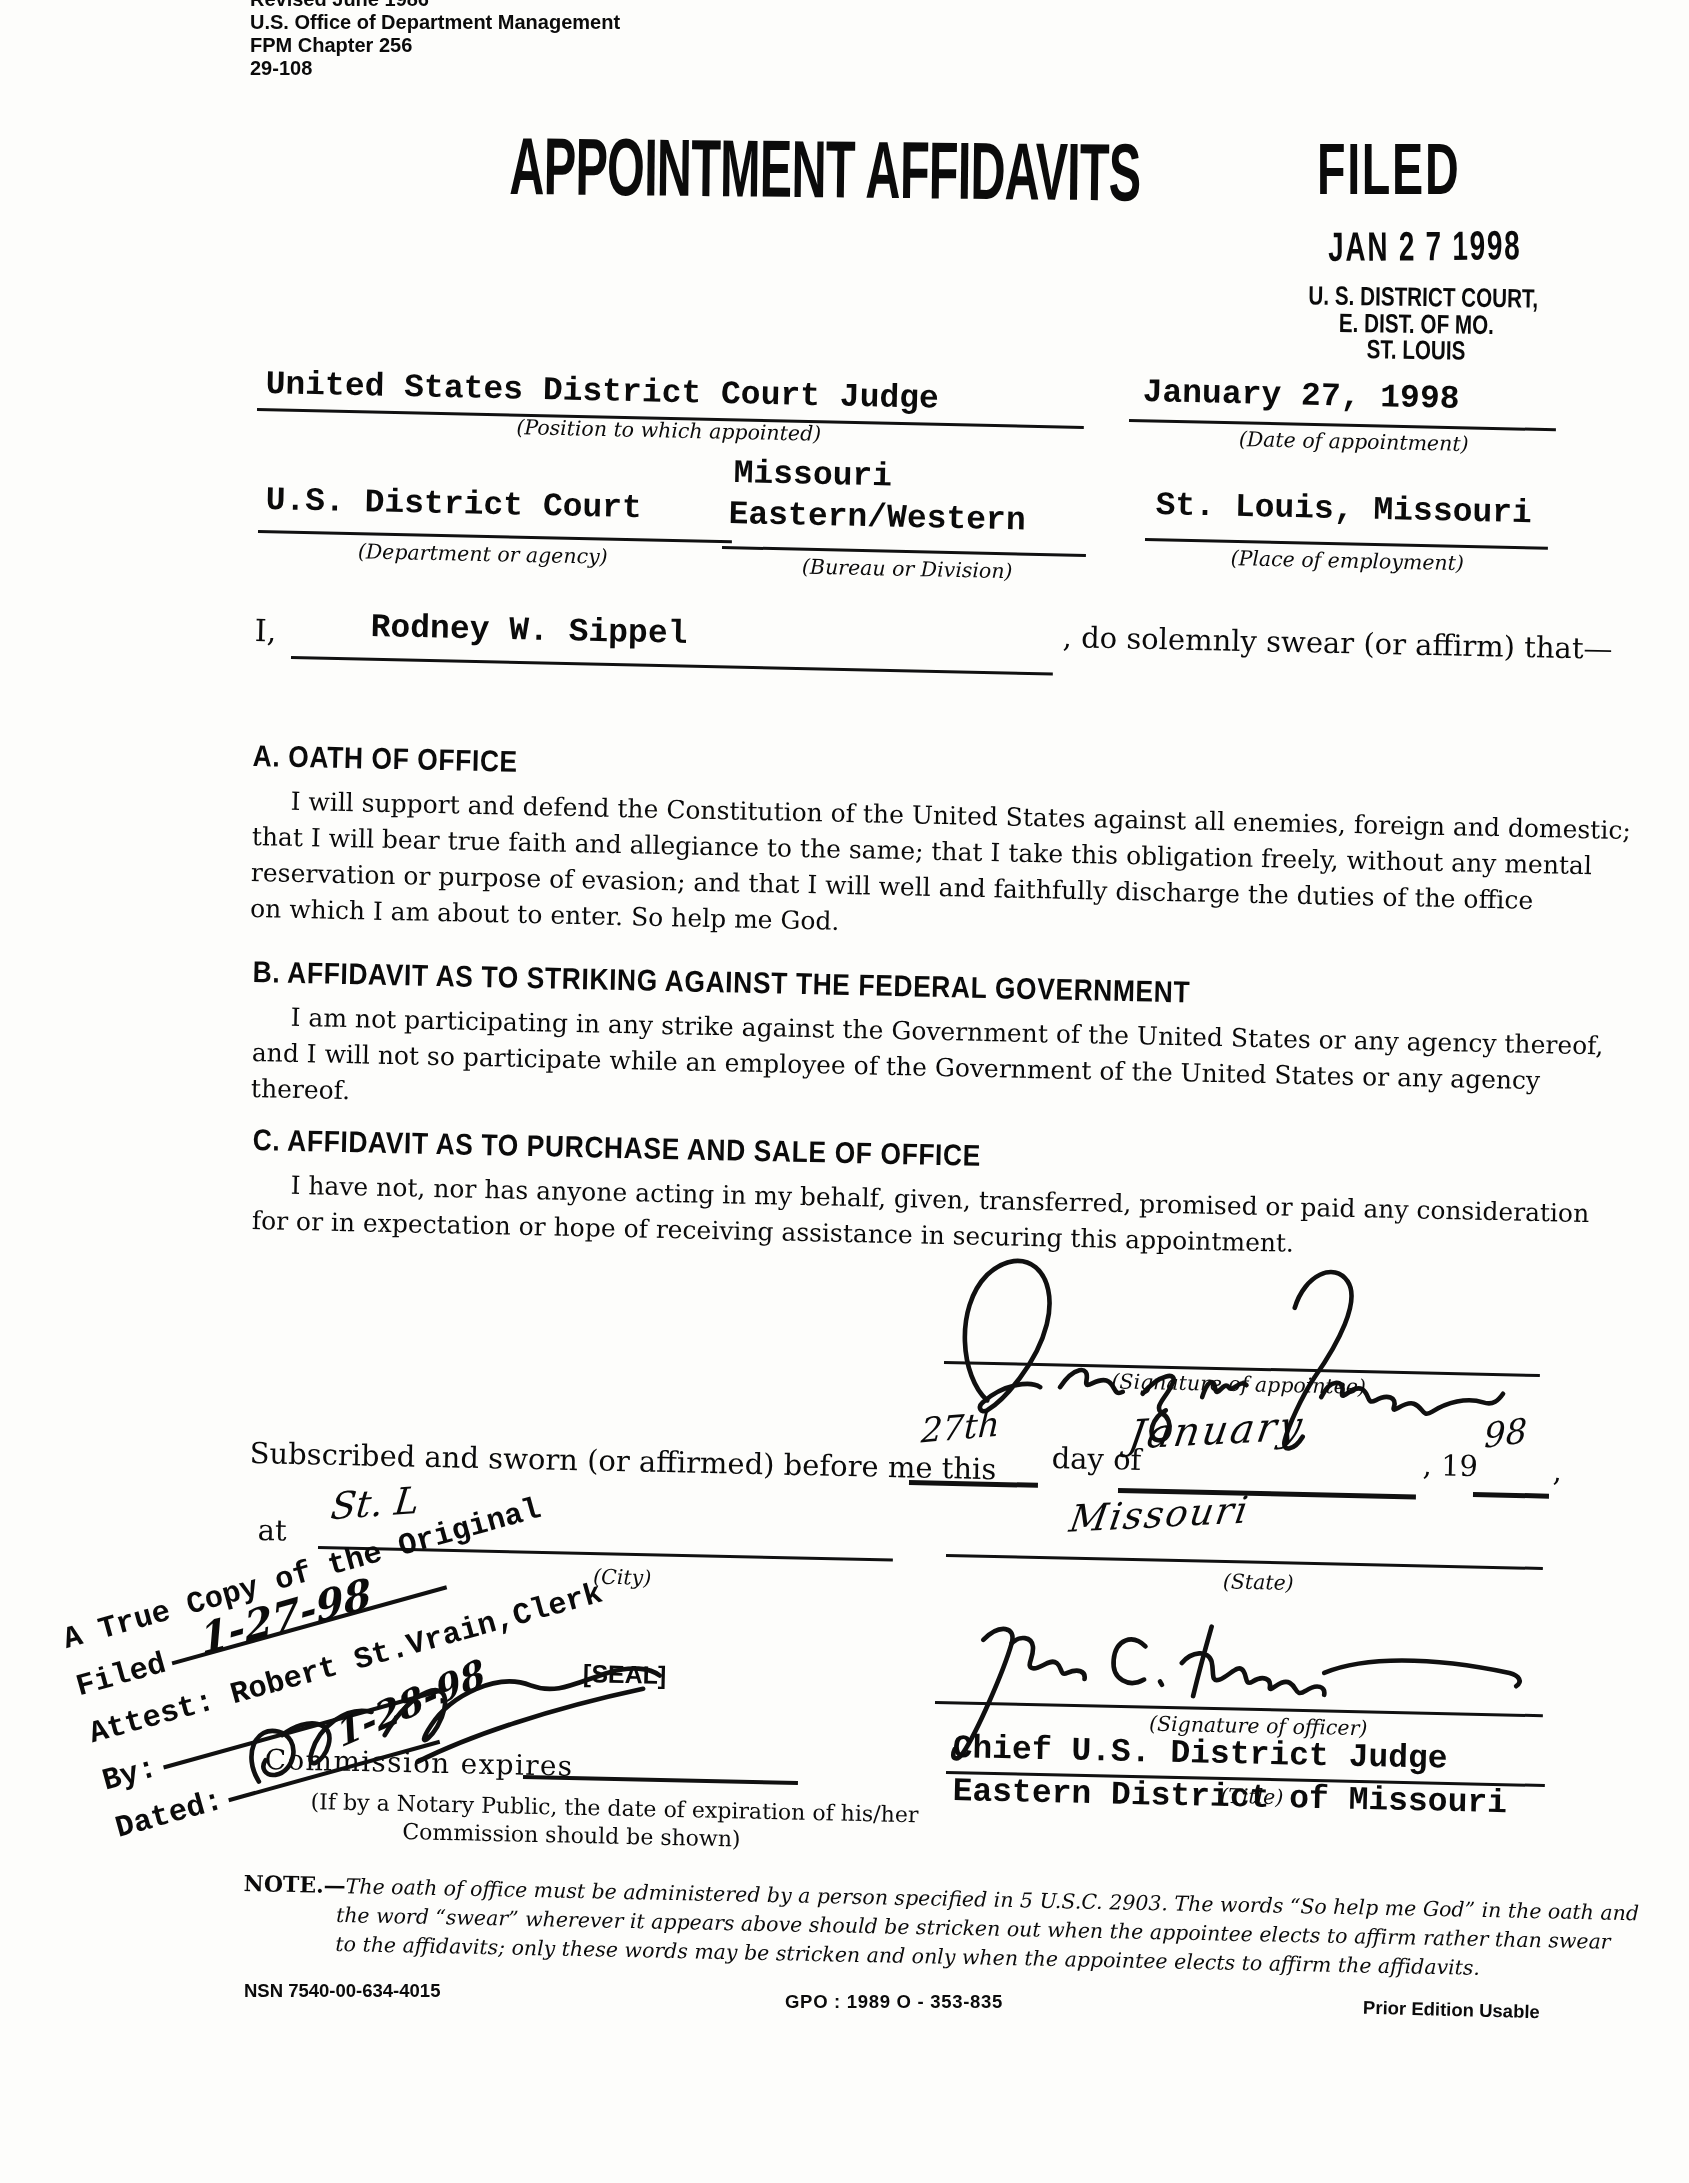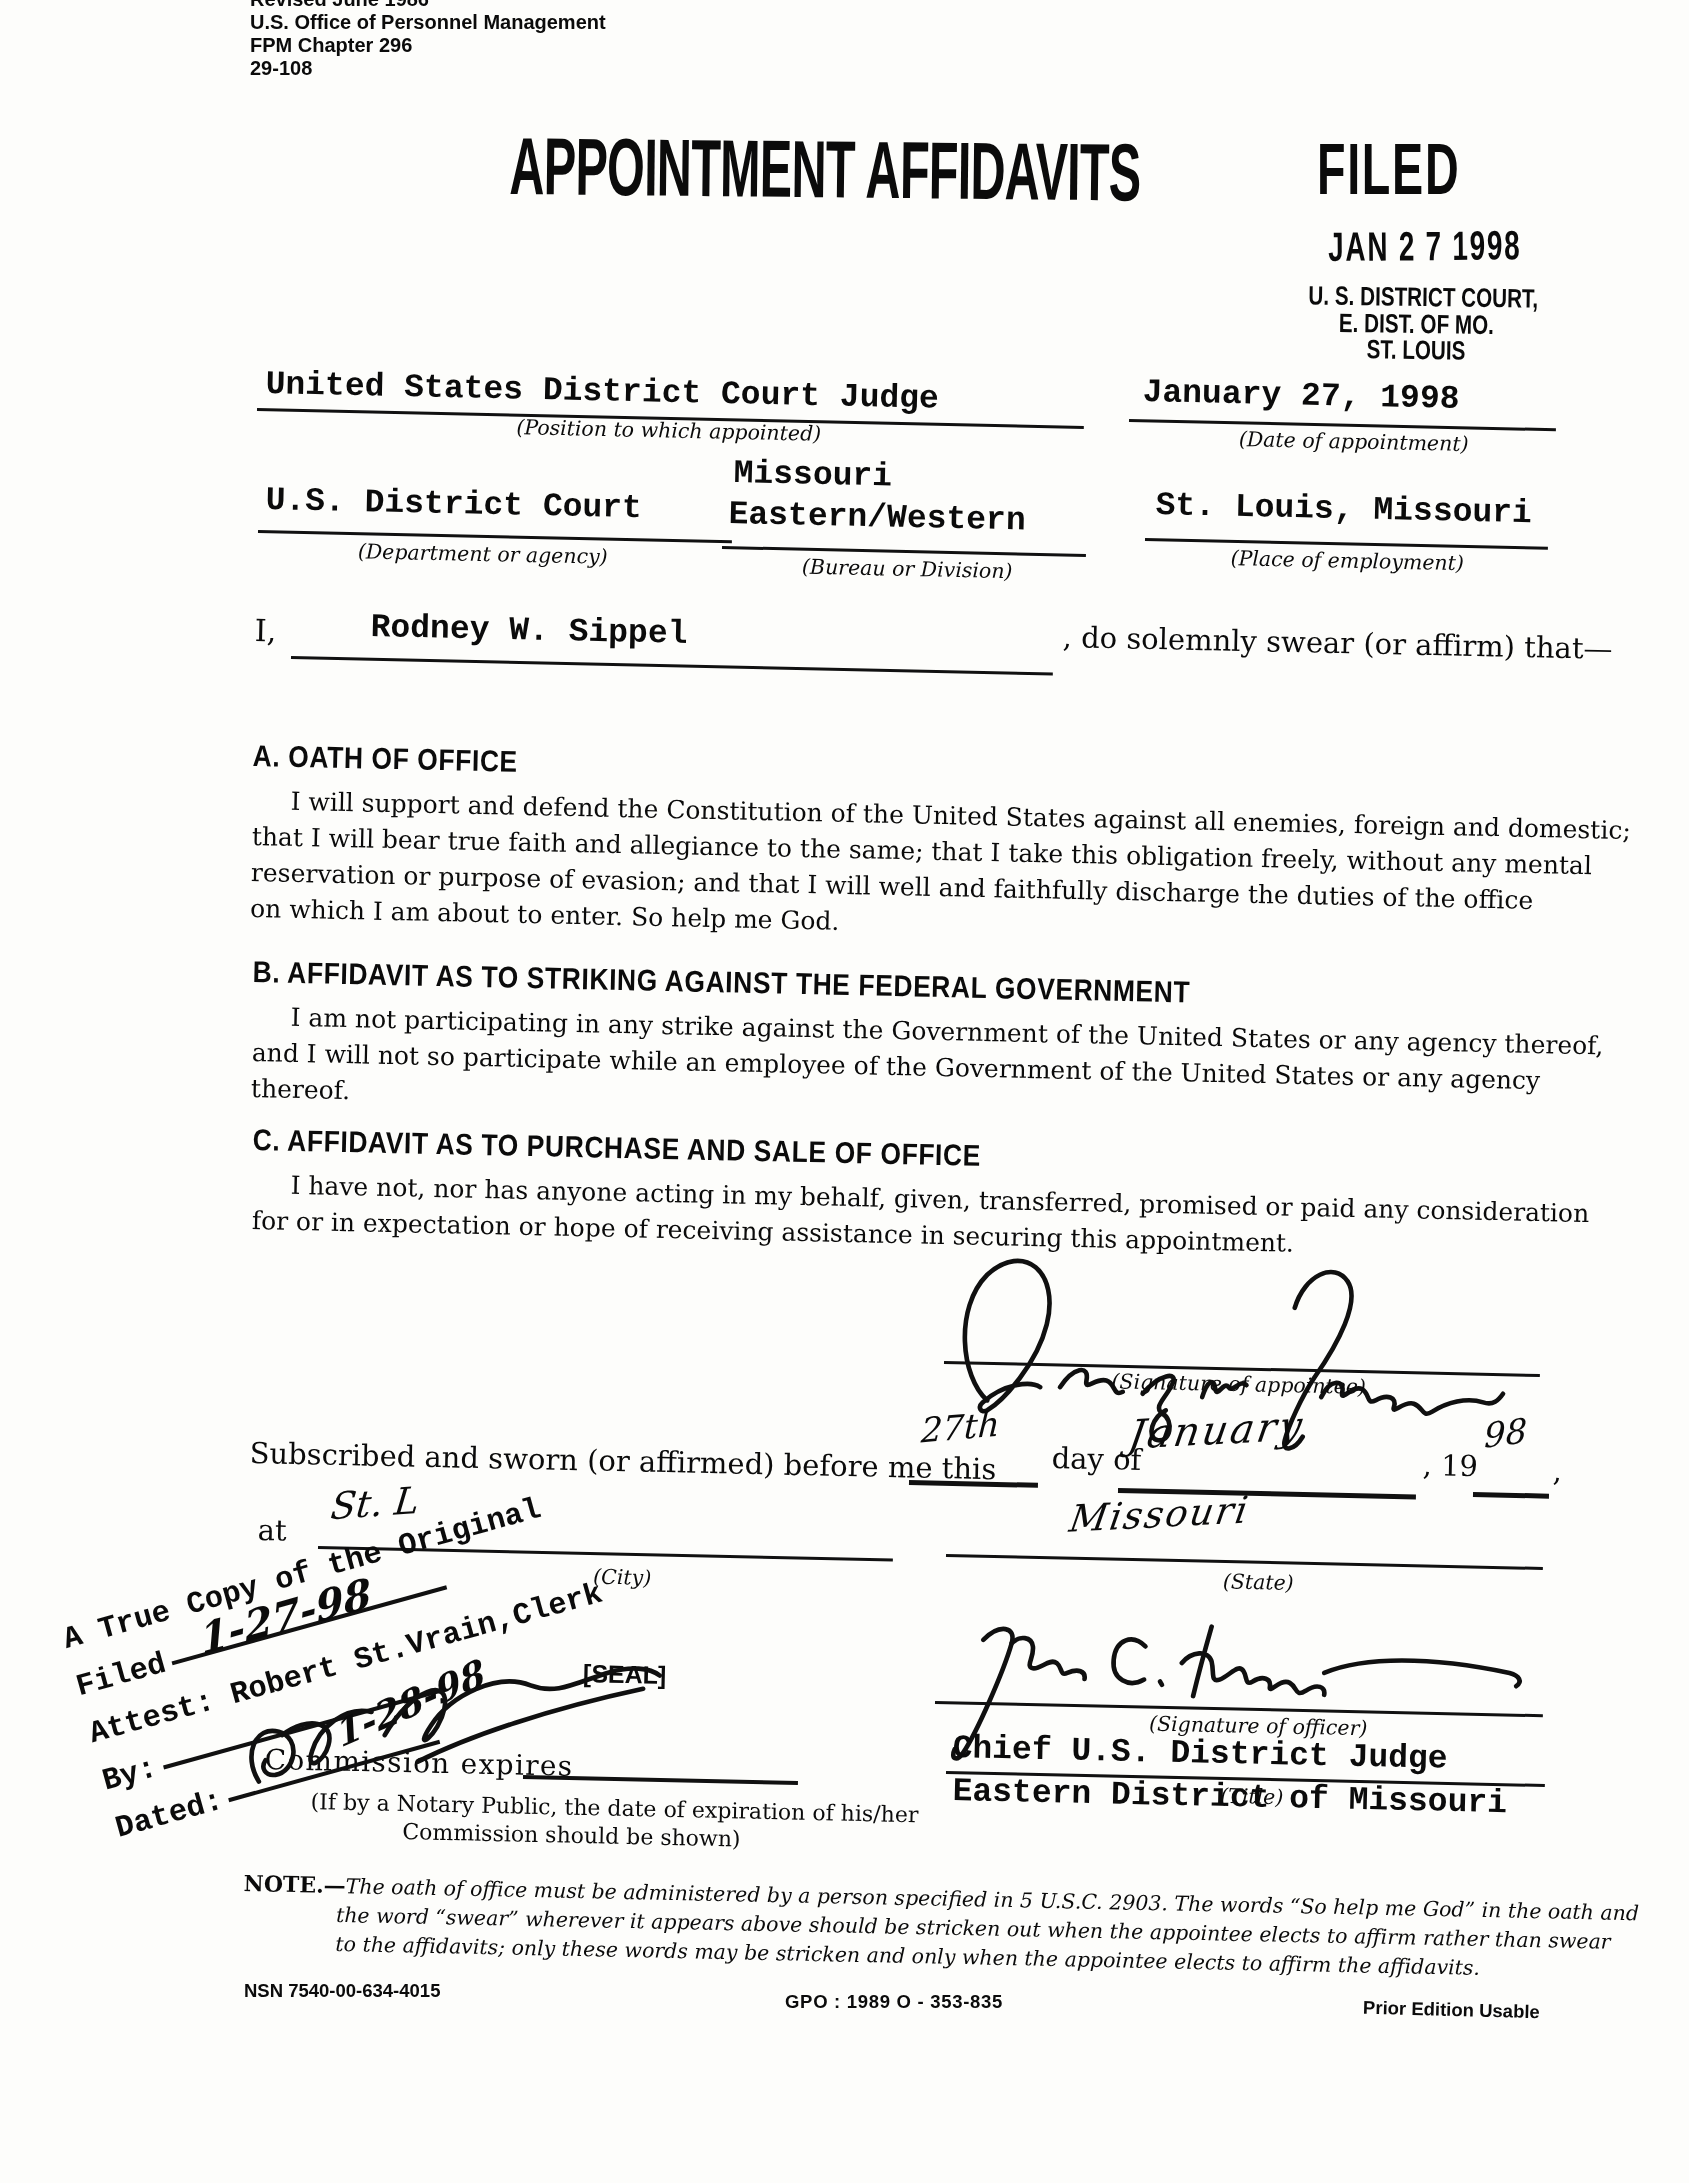--- a/index.html
+++ b/index.html
@@ -41,22 +41,22 @@
   svg path{fill:none;stroke:#101010;stroke-width:7;stroke-linecap:round;stroke-linejoin:round;}
   .z1{z-index:1;} .z2{z-index:2;} .z3{z-index:3;}
 </style>
 </head>
 <body>
 
 <div class="page">
 
   <div class="abs hdr" style="left:250px;top:-12px;">
     <div>Revised June 1986</div>
-    <div>U.S. Office of Personnel Management</div>
-    <div>FPM Chapter 296</div>
+    <div>U.S. Office of Department Management</div>
+    <div>FPM Chapter 256</div>
     <div>29-108</div>
   </div>
 
   <div class="abs title" style="left:510px;top:126px;">APPOINTMENT AFFIDAVITS</div>
   <div class="abs filed" style="left:1317px;top:132px;">FILED</div>
   <div class="abs datestamp" style="left:1328px;top:227px;">JAN 2 7 1998</div>
   <div class="abs courtstamp center" style="left:1278px;top:284px;width:278px;">
     <div>U. S. DISTRICT COURT,</div>
     <div>E. DIST. OF MO.</div>
     <div>ST. LOUIS</div>

